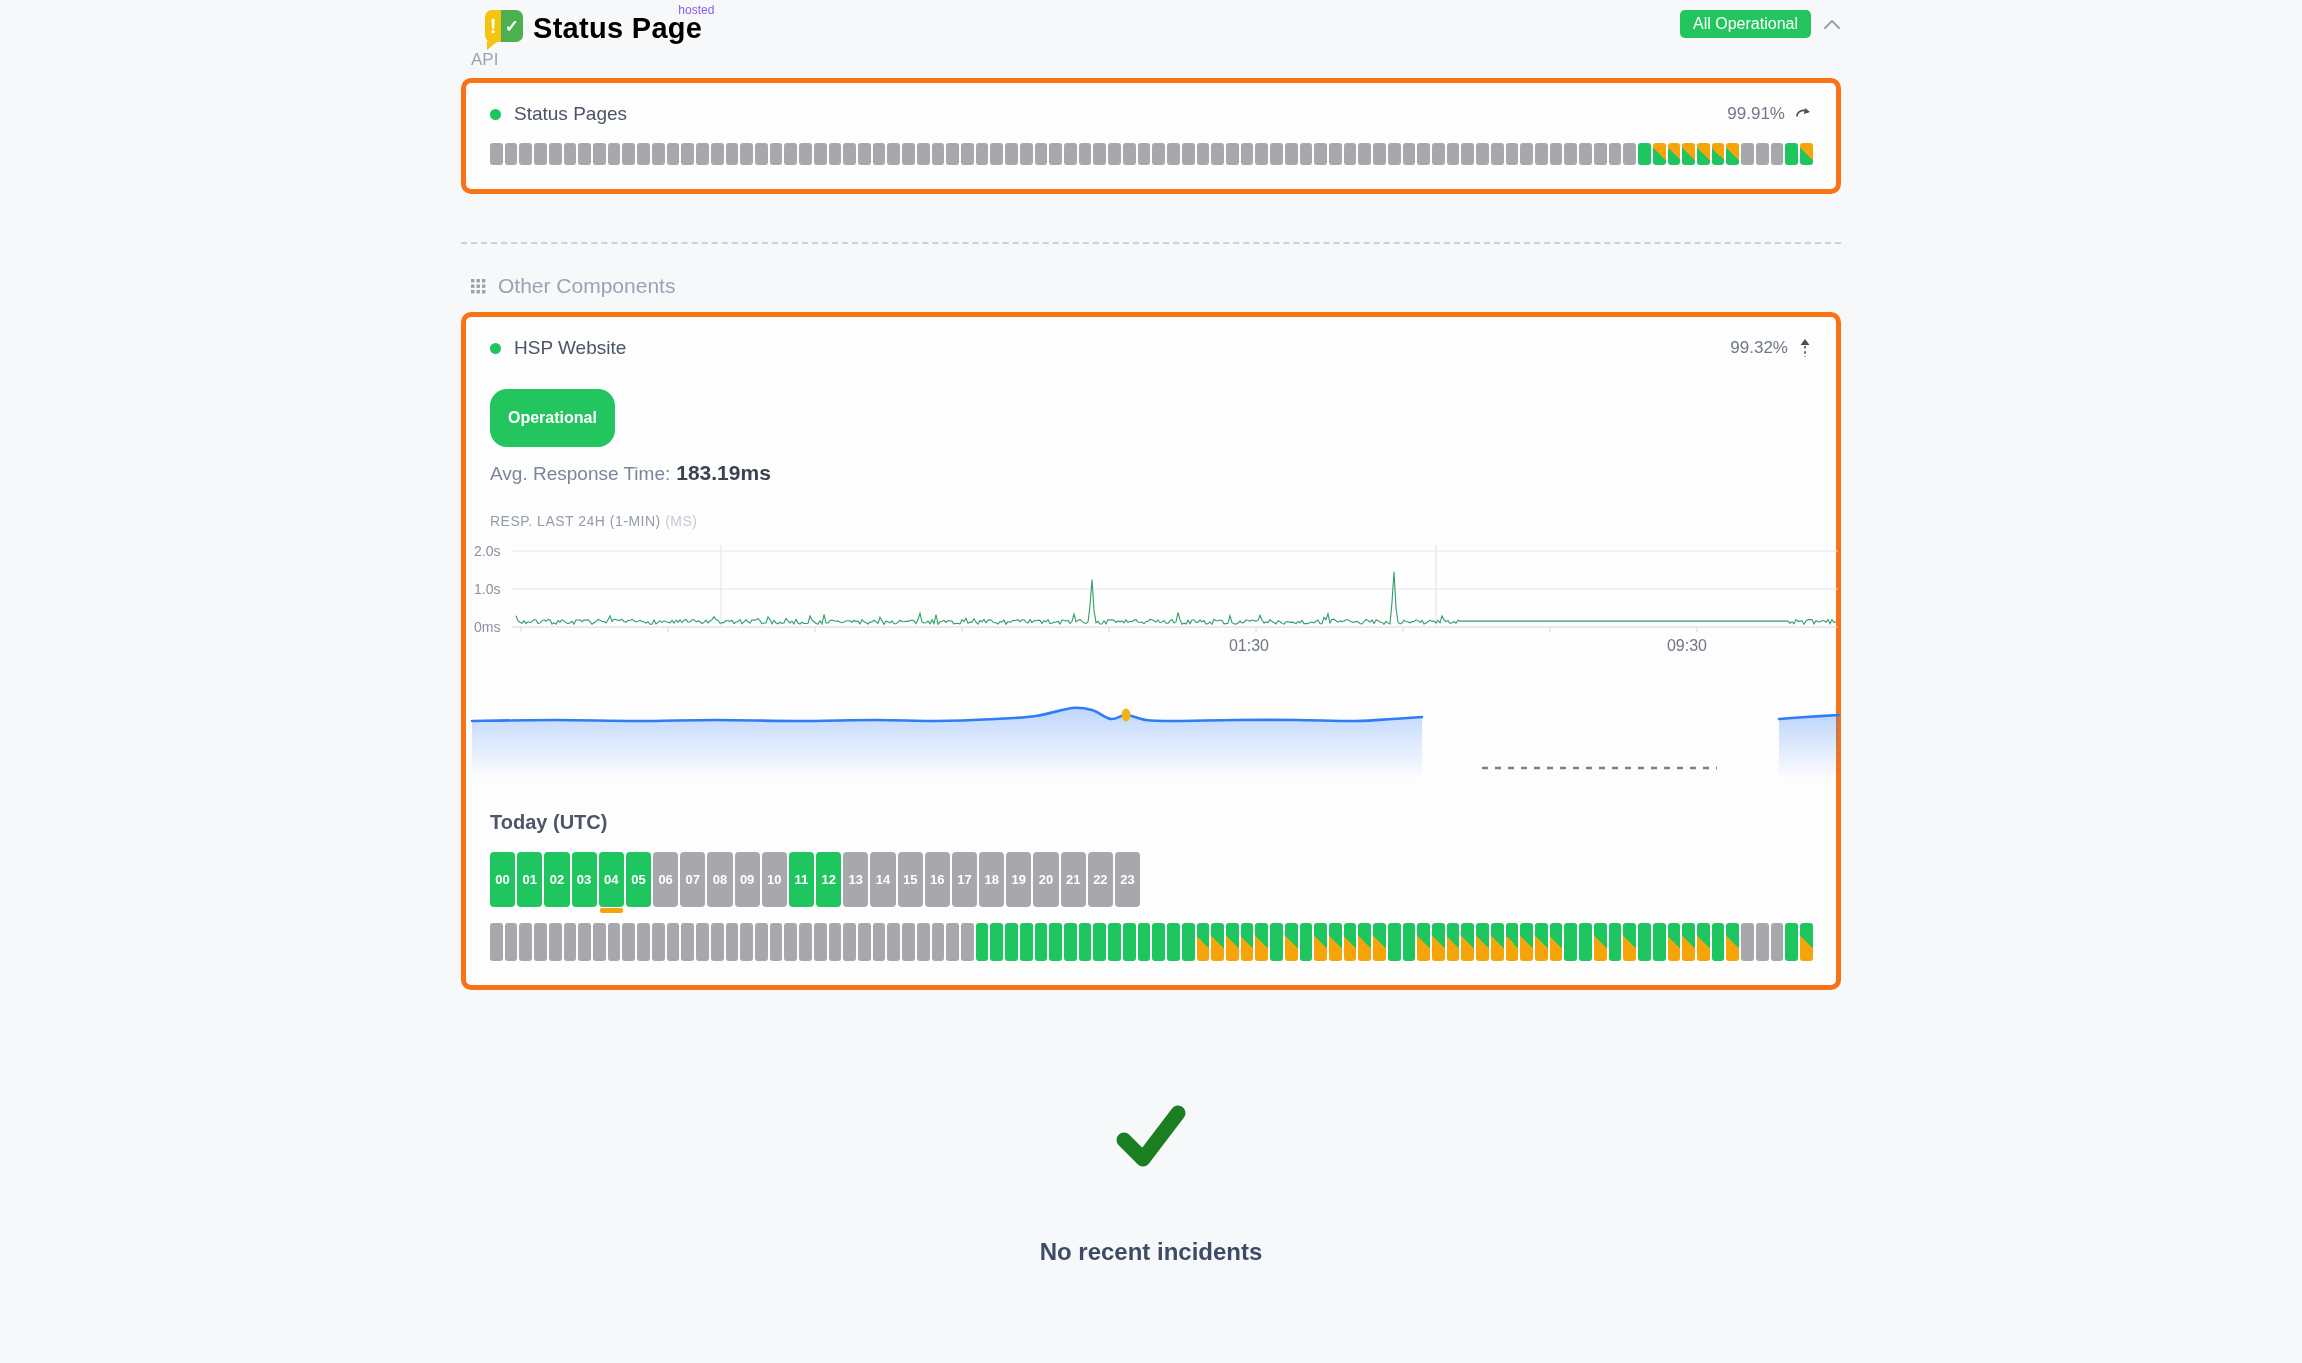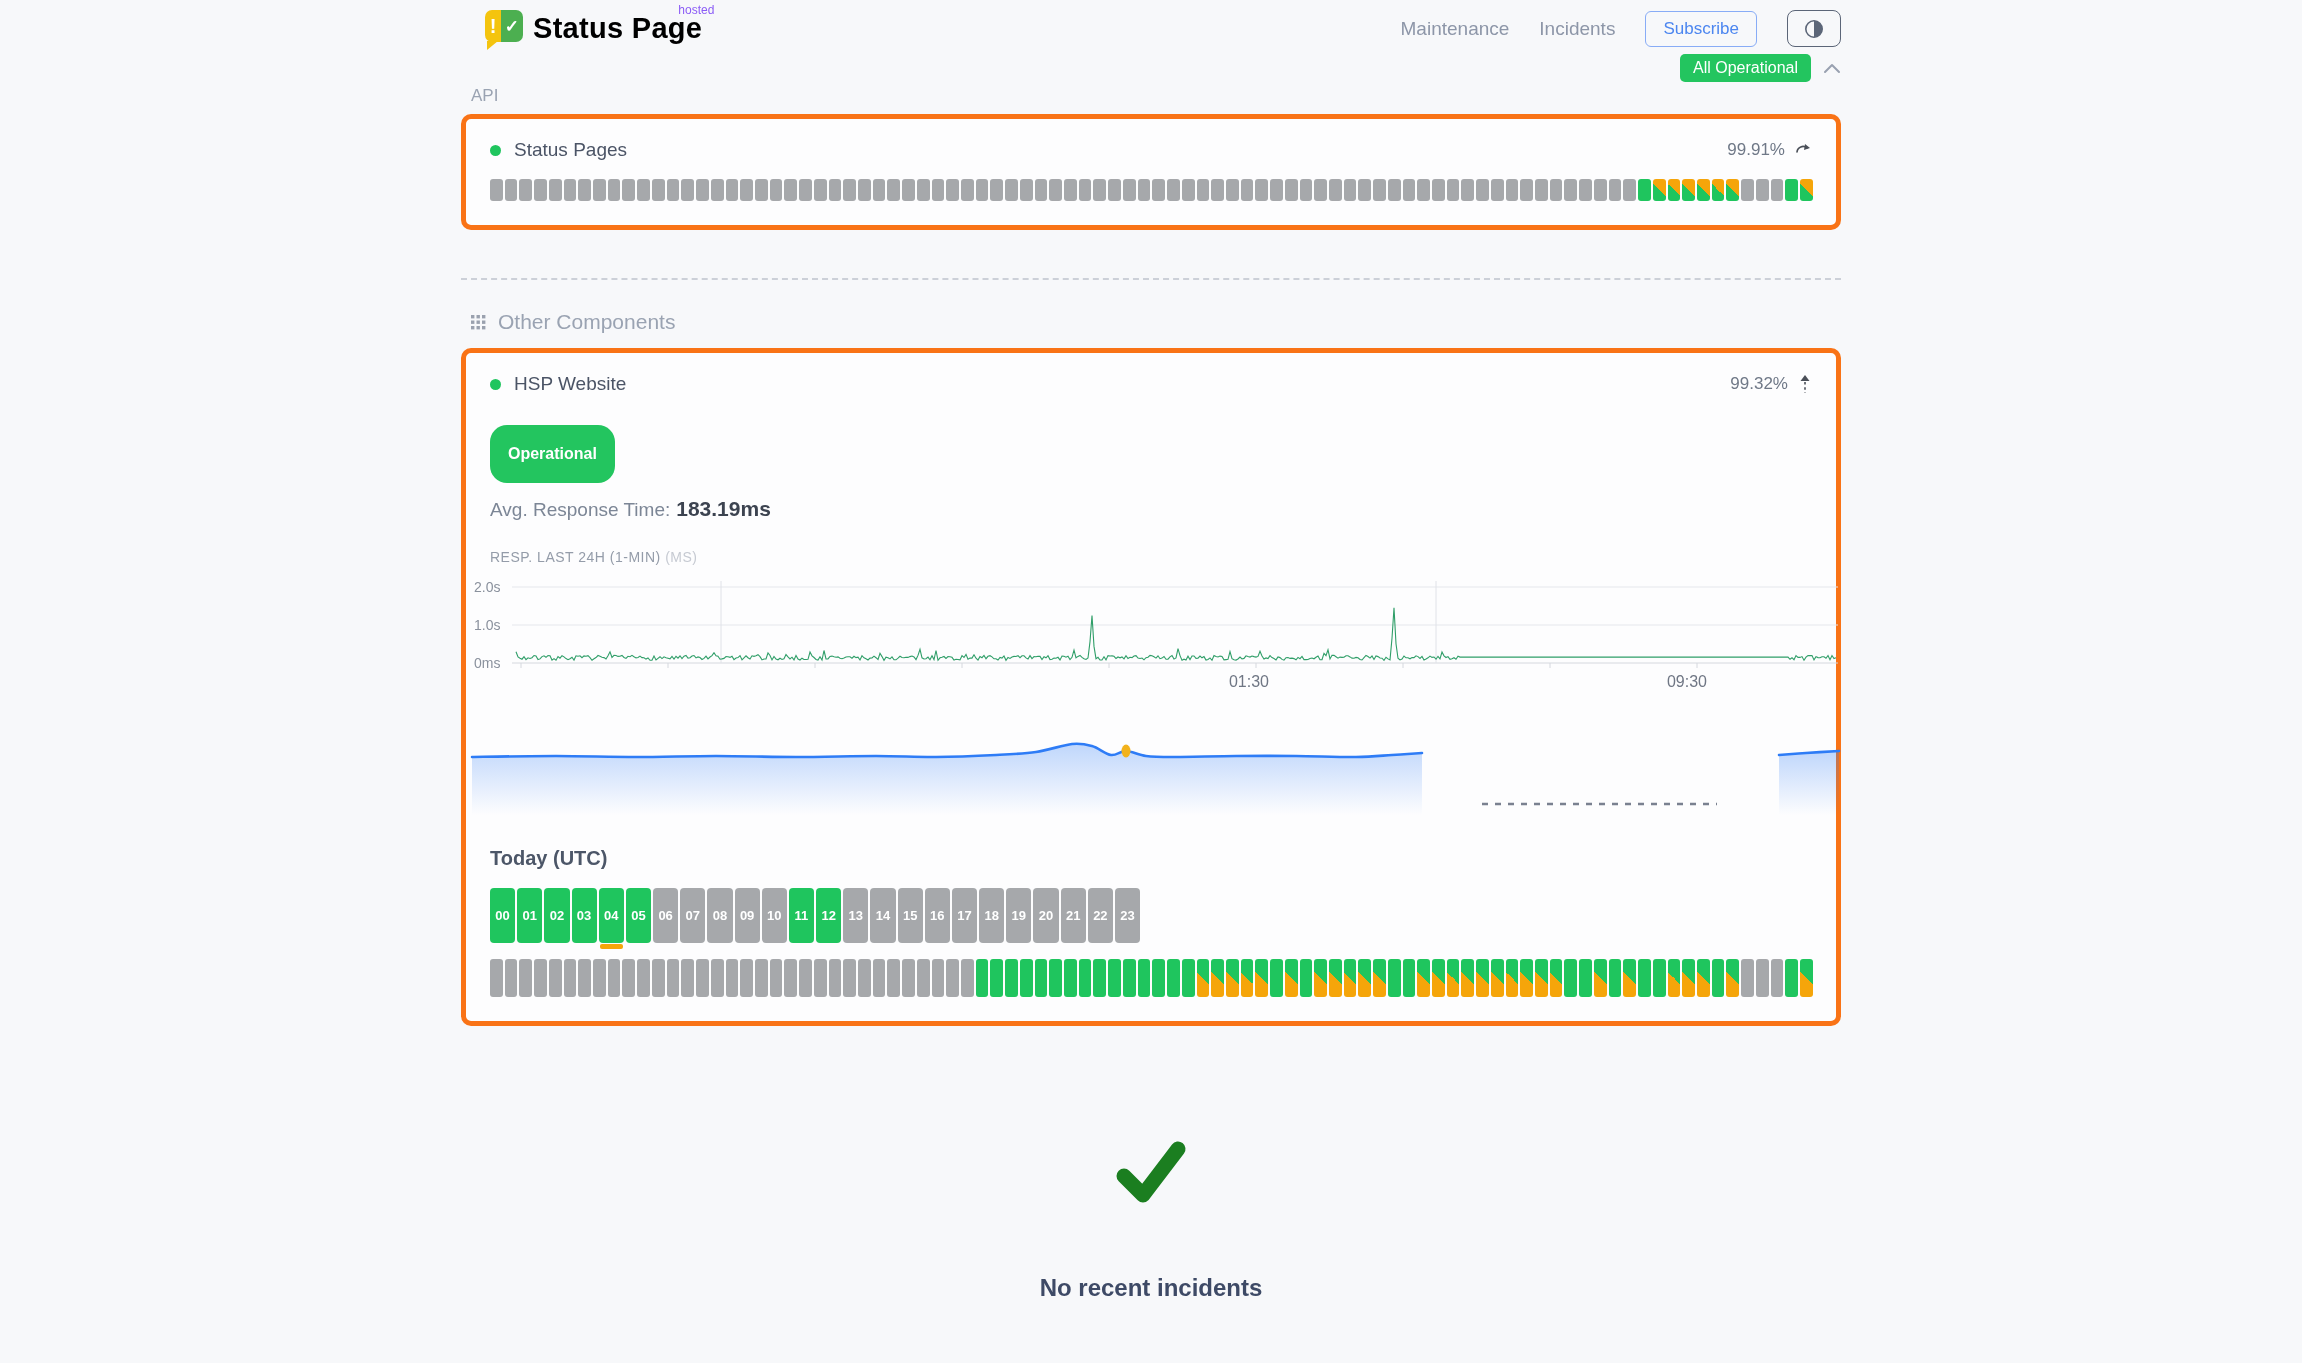--- a/index.html
+++ b/index.html
@@ -82,31 +82,20 @@
           <div class="logo-right">✓</div>
         </div>
         <div class="logo-tail"></div>
       </div>
       <div class="brand-text">
         <span class="brand-name">Status Page</span>
         <span class="brand-sup">hosted</span>
       </div>
     </div>
     <div class="nav-col">
-      <div class="nav-row">
-        <a class="nav-link">Maintenance</a>
-        <a class="nav-link">Incidents</a>
-        <button class="subscribe-btn">Subscribe</button>
-        <button class="theme-btn">
-          <svg width="22" height="22" viewBox="0 0 22 22">
-            <circle cx="11" cy="11" r="8.2" fill="none" stroke="#5c6678" stroke-width="1.6"></circle>
-            <path d="M11 2.8 a8.2 8.2 0 0 1 0 16.4 Z" fill="#5c6678"></path>
-          </svg>
-        </button>
-      </div>
       <div class="overall-row">
         <span class="overall-badge">All Operational</span>
         <svg width="18" height="11" viewBox="0 0 18 11">
           <polyline points="2,9 9,2 16,9" fill="none" stroke="#99a1b0" stroke-width="2" stroke-linecap="round" stroke-linejoin="round"></polyline>
         </svg>
       </div>
     </div>
   </header>
 
   <div class="section-label">API</div>

